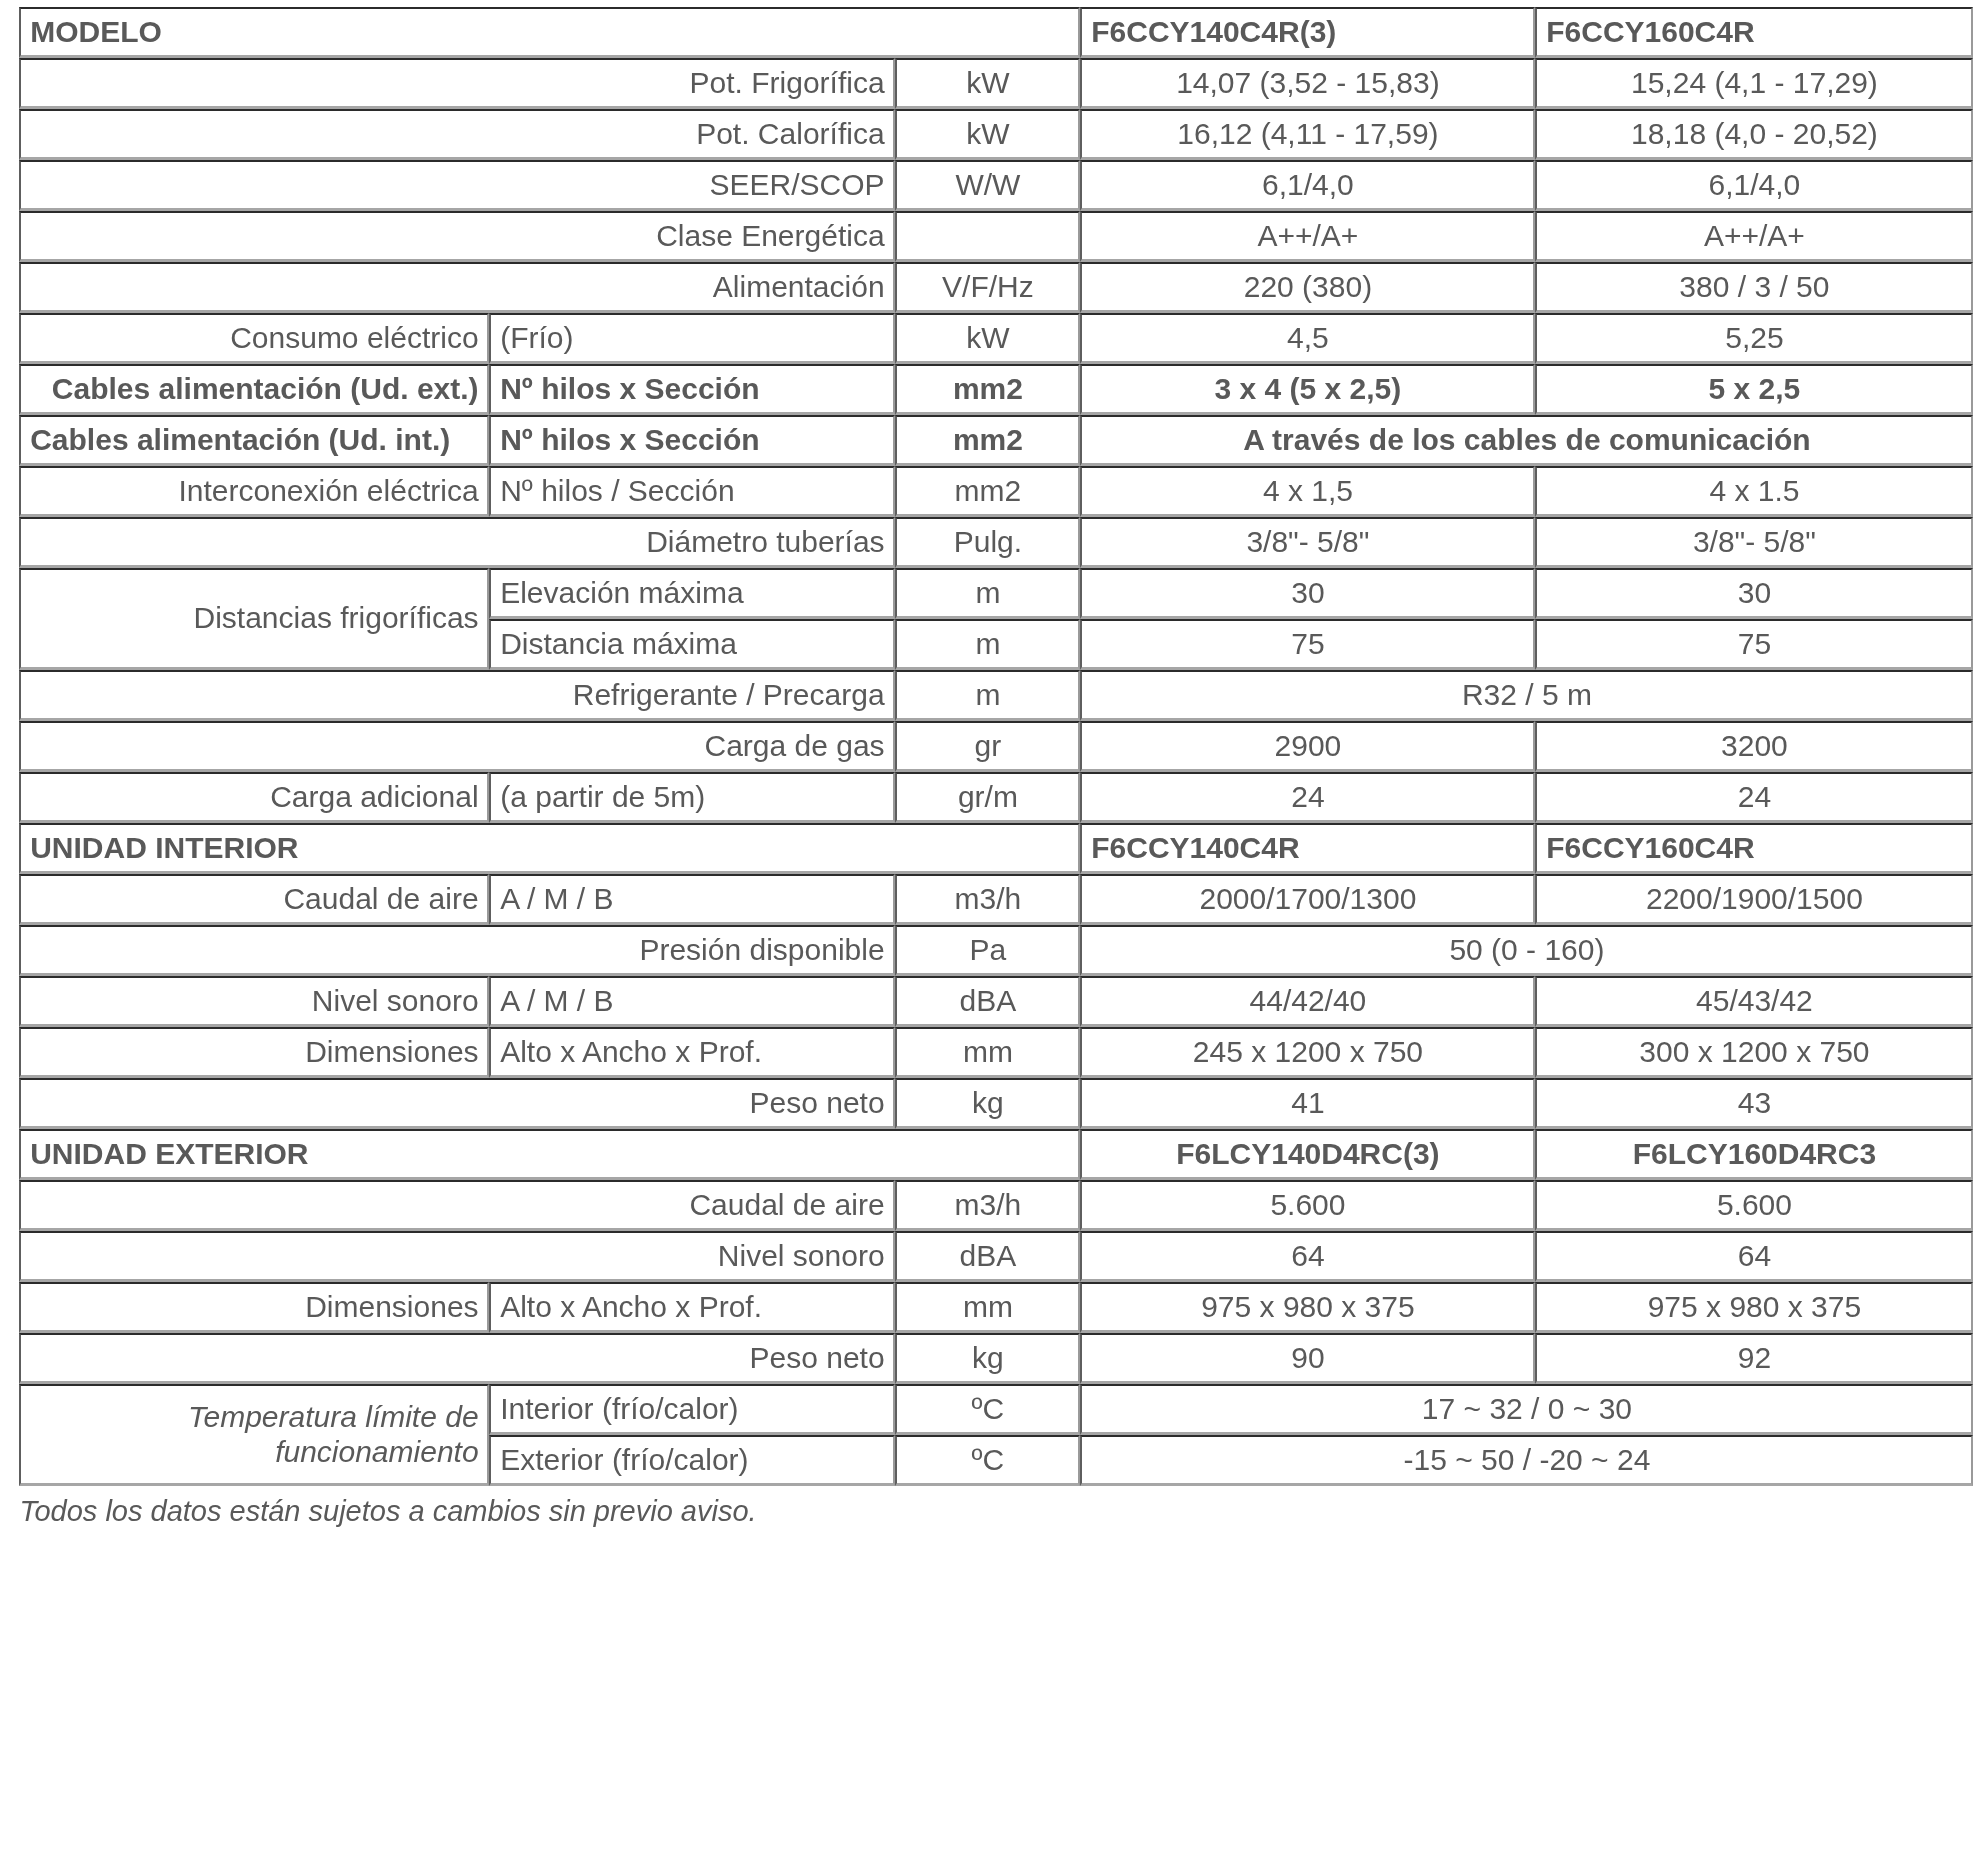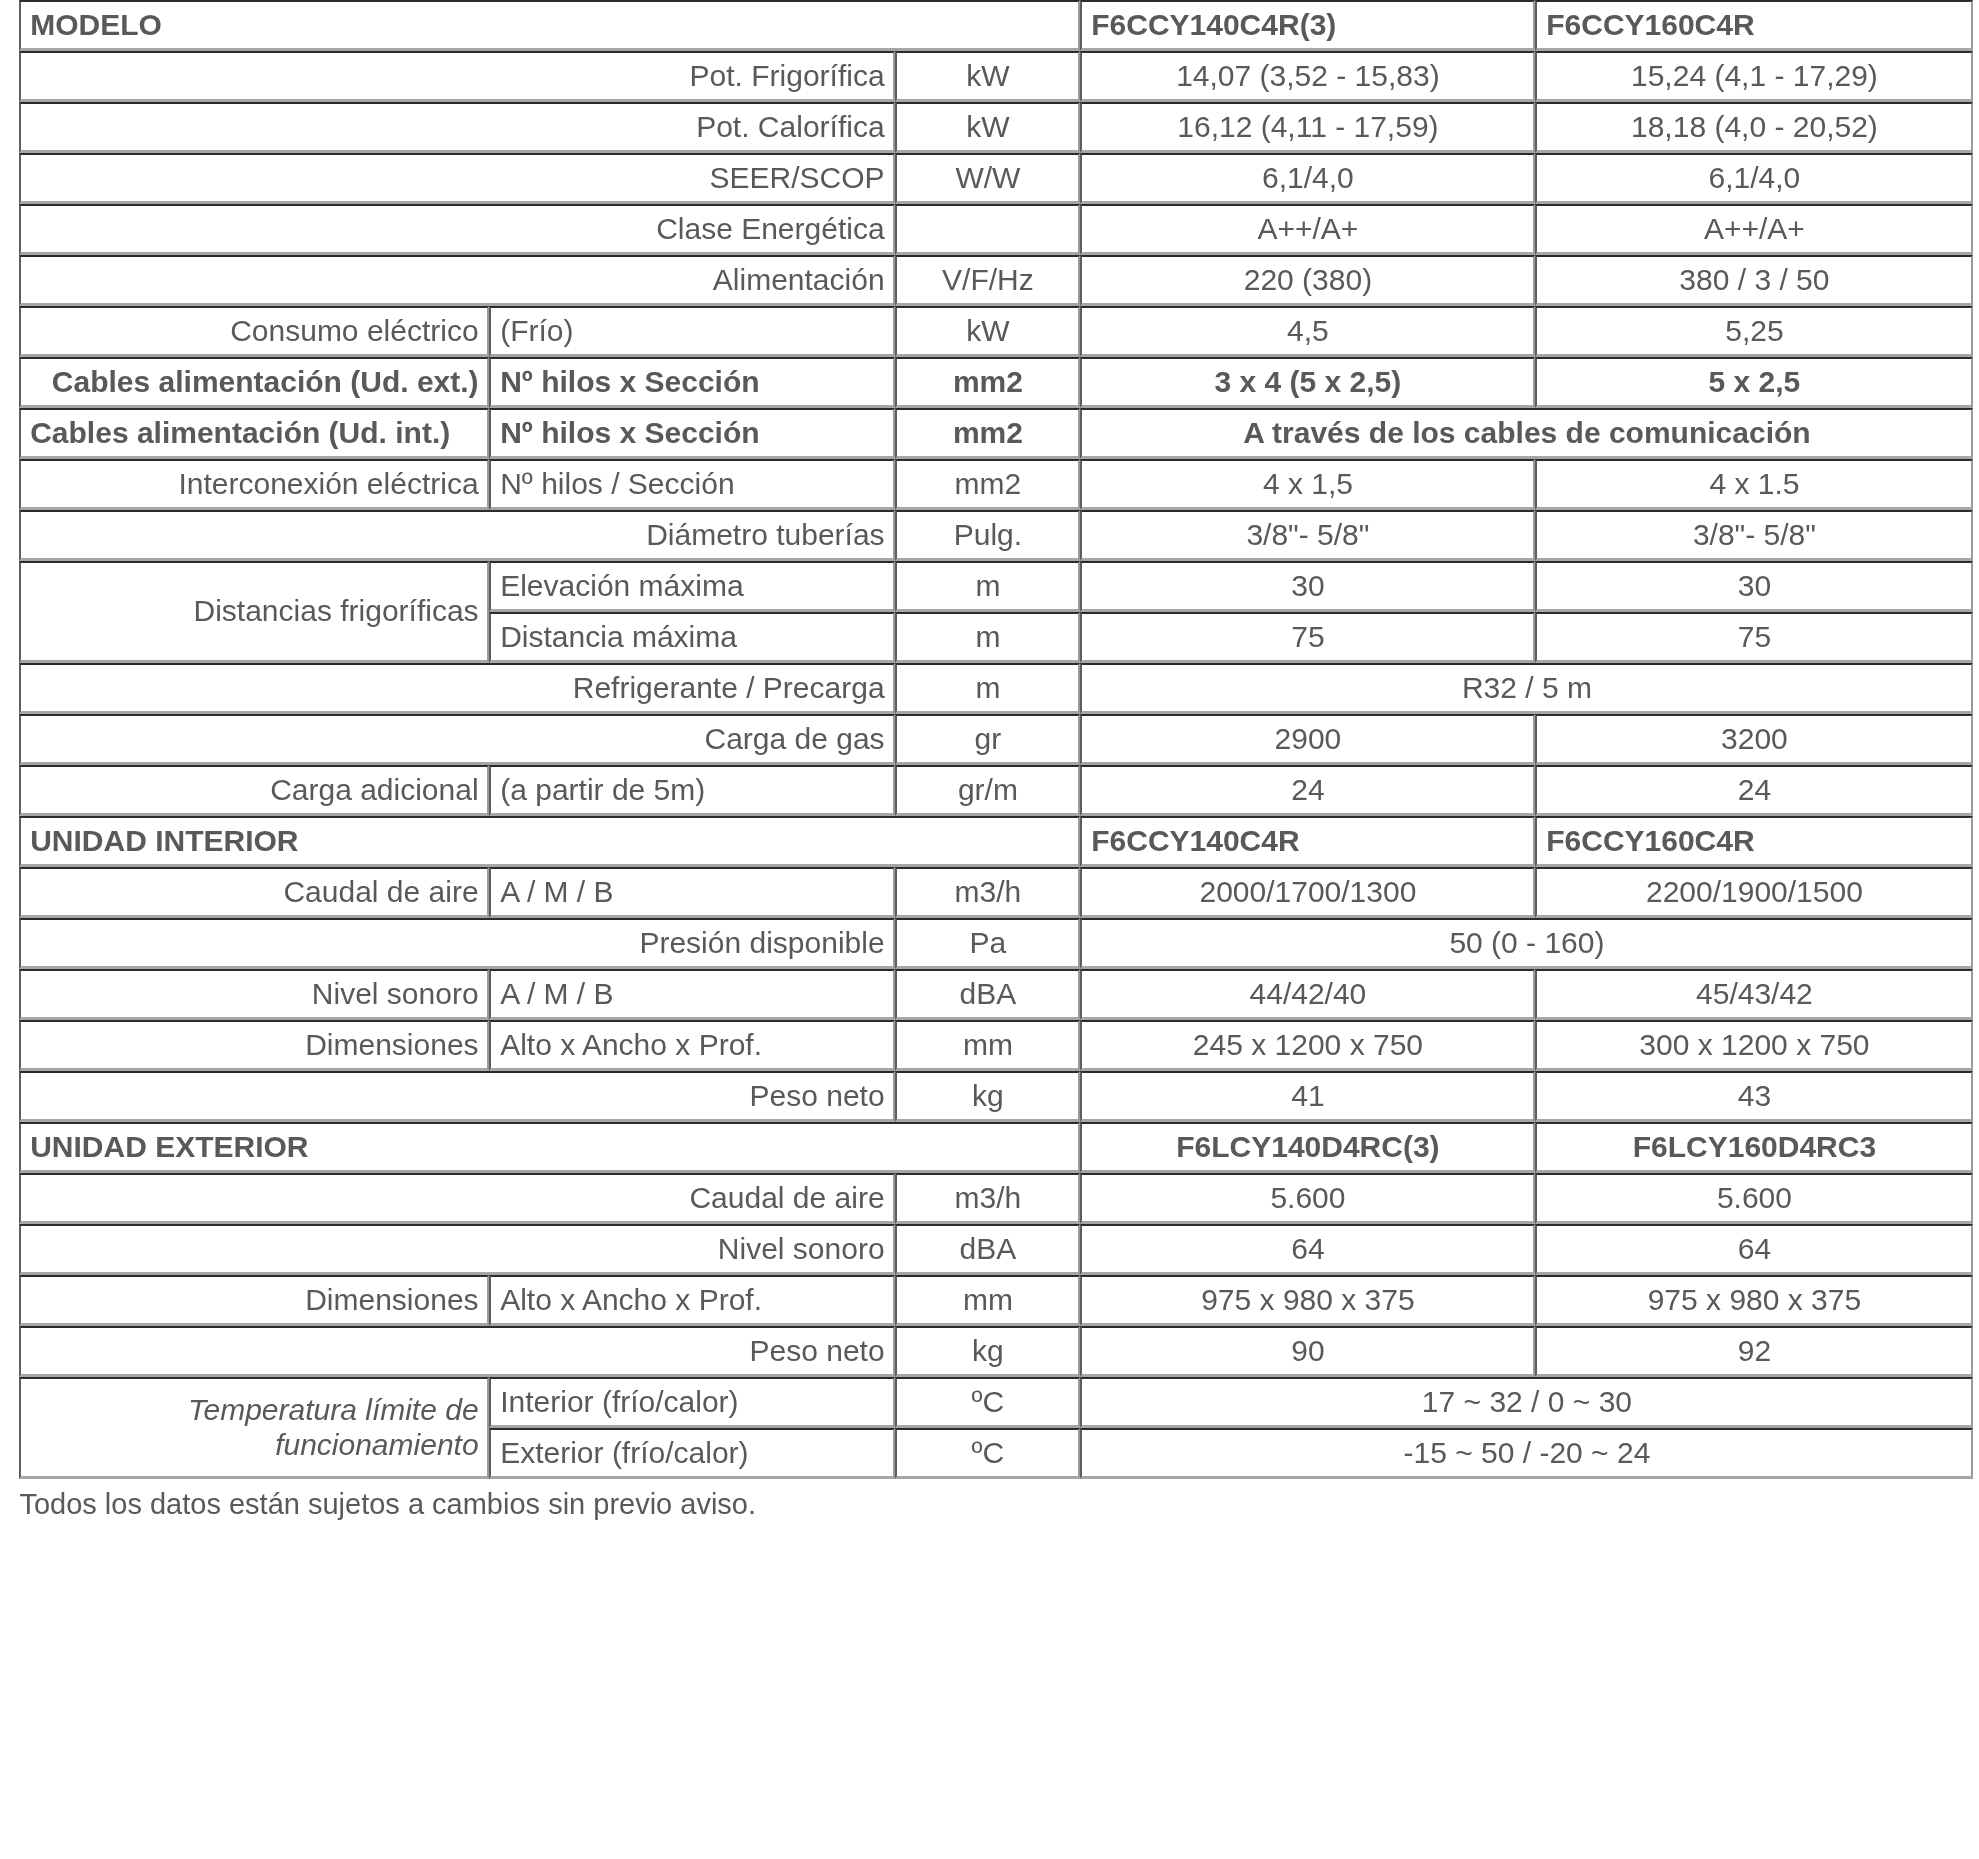--- a/index.html
+++ b/index.html
@@ -22,21 +22,21 @@
     padding: 0;
     position: relative;
   }
 
   table.spec {
     border-collapse: separate;
     border-spacing: 0;
     table-layout: fixed;
     width: 1654px;
     margin-left: 19.4px;
-    margin-top: 0;
+    margin-top: 7px;
   }
 
   table.spec td {
     box-sizing: border-box;
     border-top: 2.6px solid #2b2b2b;
     border-left: 2.6px solid #5e5e5e;
     border-right: 2.6px solid #9a9a9a;
     border-bottom: 3.5px solid #a6a6a6;
     padding: 5.3px 8.8px;
     font-size: 30px;
@@ -63,20 +63,21 @@
   .section    { font-weight: bold; text-align: left; color: #4d4d4d; }
   .tall       { height: 92px; font-weight: bold; }
   .vtall      { height: 106px; font-style: italic; }
 
   .footnote {
     margin-left: 19.4px;
     margin-top: 8.8px;
     font-size: 29px;
     color: #595959;
     text-align: left;
+    font-style: italic;
   }
 </style>
 </head>
 <body>
 
 <div class="sheet">
 
   <table class="spec">
     <colgroup>
       <col class="c-label">

